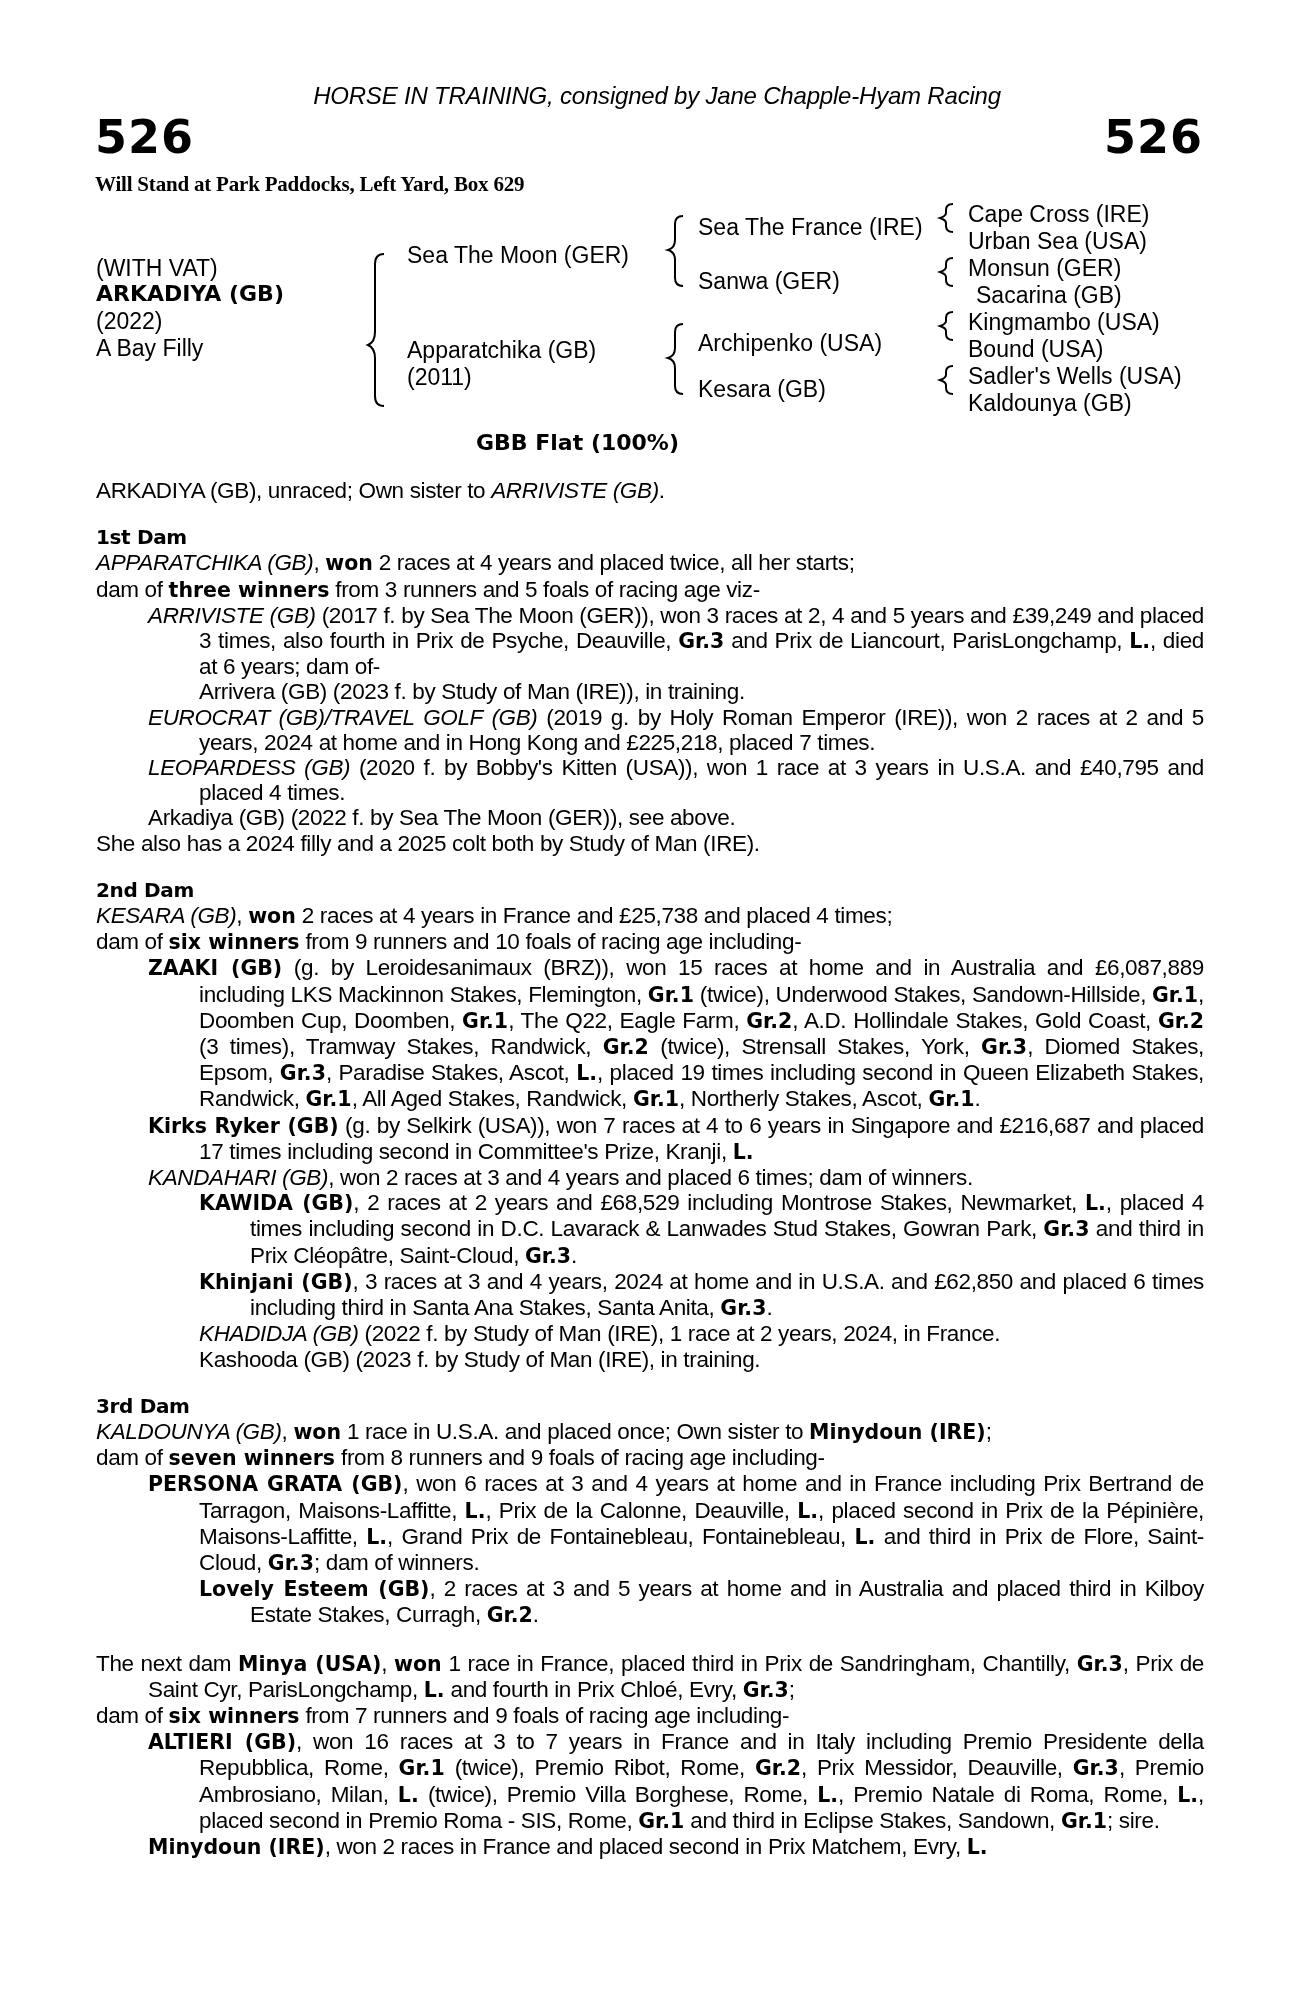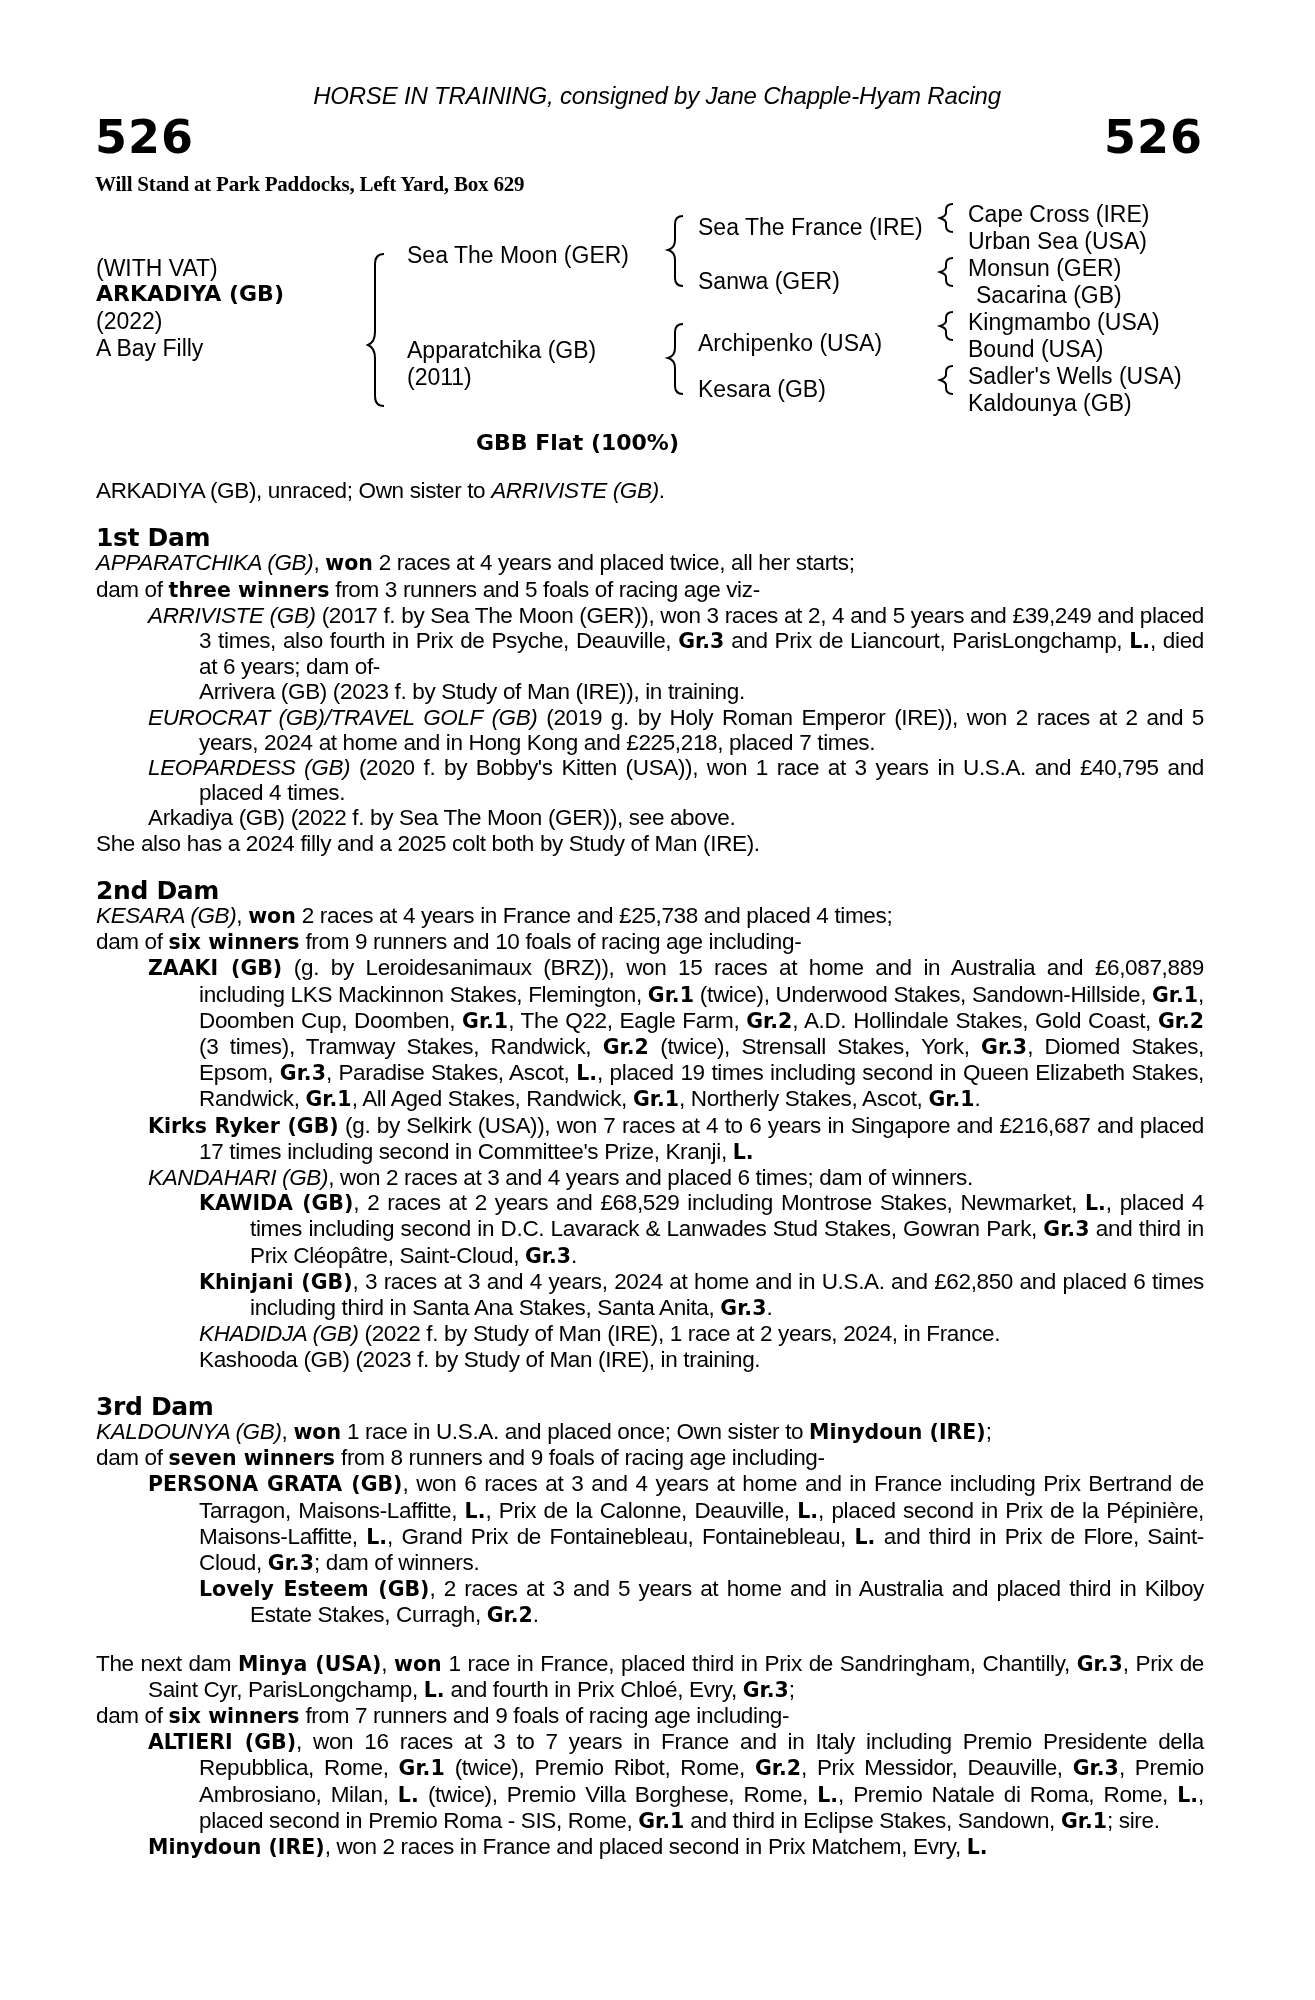--- a/index.html
+++ b/index.html
@@ -43,21 +43,21 @@
   svg.brackets path { fill: none; stroke: #000; stroke-width: 2; }
   .rating {
     left: 0; width: 1155px; top: 430px; text-align: center;
     font-weight: bold; font-size: 22px; font-family: "DejaVu Sans", sans-serif;
   }
   .body-text {
     position: absolute; left: 96px; top: 478px; width: 1108px;
     font-size: 22.5px; line-height: 25.2px; letter-spacing: -0.35px;
   }
   .body-text p { margin: 0; }
-  .section-head { font-weight: bold; font-family: "DejaVu Sans", sans-serif; font-size: 25px; margin-top: 22px !important; }
+  .section-head { font-weight: bold; font-family: "DejaVu Sans", sans-serif; font-size: 20px; margin-top: 22px !important; }
   .gap { height: 22px; }
   .ind1 { padding-left: 52px; text-indent: 0; }
   .ind1h { padding-left: 103px; text-indent: -51px; text-align: justify; text-align-last: left; }
   .ind0h { padding-left: 52px; text-indent: -52px; text-align: justify; text-align-last: left; }
   .ind2 { padding-left: 103px; }
   .ind2h { padding-left: 154px; text-indent: -51px; text-align: justify; text-align-last: left; }
   .b { font-weight: bold; font-family: "DejaVu Sans", sans-serif; font-size: 20.5px; letter-spacing: 0; }
   .i { font-style: italic; }
 </style>
 </head>

